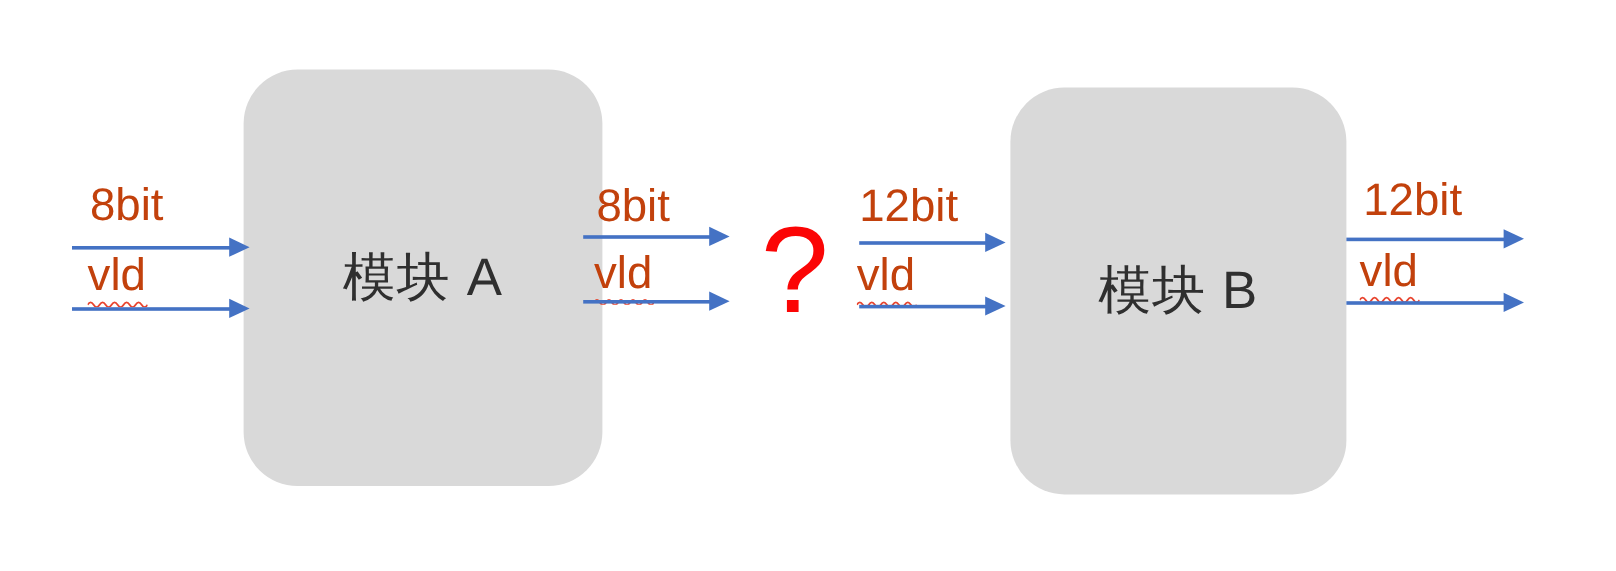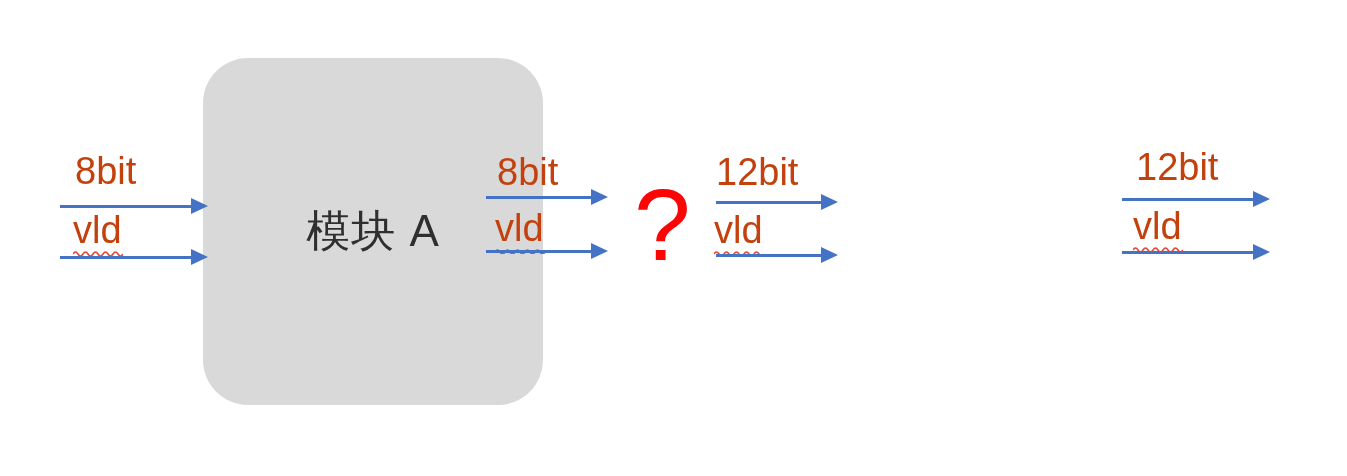--- a/index.html
+++ b/index.html
@@ -70,24 +70,27 @@
     line-height: 1;
     font-weight: 300;
     color: #fb0505;
   }
 </style>
 </head>
 <body>
 
 <div class="canvas">
 
-  <div class="module" style="left:203px; top:58px; width:340px; height:347px;">
+  <div class="module" style="left:203px; top:58px; width:299px; height:347px;">
     <span class="module-label">模块 A</span>
   </div>
 
+  <div class="module" style="left:842px; top:73px; width:280px; height:339px;">
+    <span class="module-label">模块 B</span>
+  </div>
 
   <div class="sig-label" style="left:75px; top:152px;">8bit</div>
   <div class="arrow" style="left:60px; top:198px; width:148px;">
     <div class="shaft"></div>
     <div class="head"></div>
   </div>
   <div class="sig-label" style="left:73px; top:211px;">
     <span>vld</span>
     <svg class="squig" width="50" height="6" viewBox="0 0 50 6">
       <path d="M0 4 Q2.5 0 5 4 T10 4 T15 4 T20 4 T25 4 T30 4 T35 4 T40 4 T45 4 T50 4" stroke="#e8442e" fill="none" stroke-width="1.5"></path>

